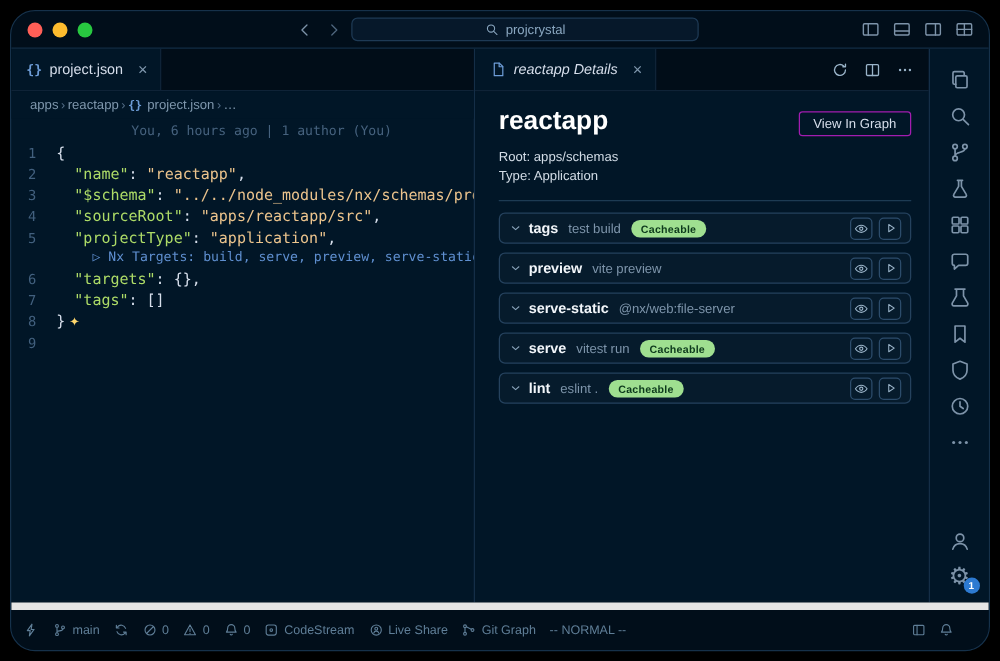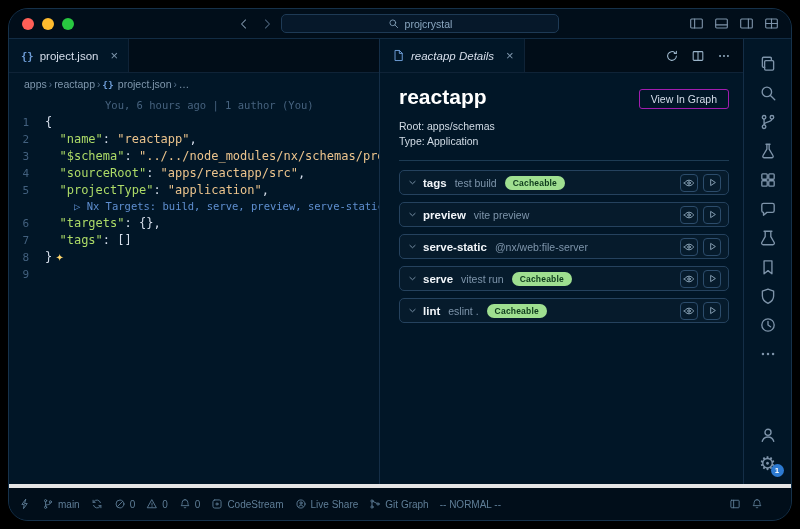--- a/index.html
+++ b/index.html
@@ -87,21 +87,21 @@
     display:flex; flex-direction:column; align-items:center; padding-top:10px; }
   .ab-item { height:29px; width:48px; display:flex; align-items:center; justify-content:center; color:#7d93a9; }
   .ab-bottom { margin-top:auto; padding-bottom:6px; display:flex; flex-direction:column; align-items:center; }
   .ab-item.settings { position:relative; }
   .gear-glyph { font-size:19px; line-height:1; font-family:"DejaVu Sans",sans-serif; }
   .badge { position:absolute; right:8px; bottom:1px; background:#2d7ad1; color:#fff;
     font-size:8px; font-weight:700; min-width:13px; height:13px; border-radius:7px;
     display:flex; align-items:center; justify-content:center; padding:0 2px; }
 
   
-  .statusbar { height:26px; flex:none; background:#010e1a; border-top:4px solid #e5e5e5;
+  .statusbar { height:26px; flex:none; background:#010e1a; border-top:6px solid #e5e5e5;
     display:flex; align-items:center; padding:16px 10px; font-size:10px; color:#5f7e97; }
   .sb-left { display:flex; gap:11px; align-items:center; }
   .sb-right { margin-left:auto; display:flex; gap:10px; align-items:center; padding-right:18px; }
   .sb-item { display:flex; align-items:center; gap:4px; white-space:nowrap; }
 </style>
 </head>
 <body>
 
 <div class="window">
 

